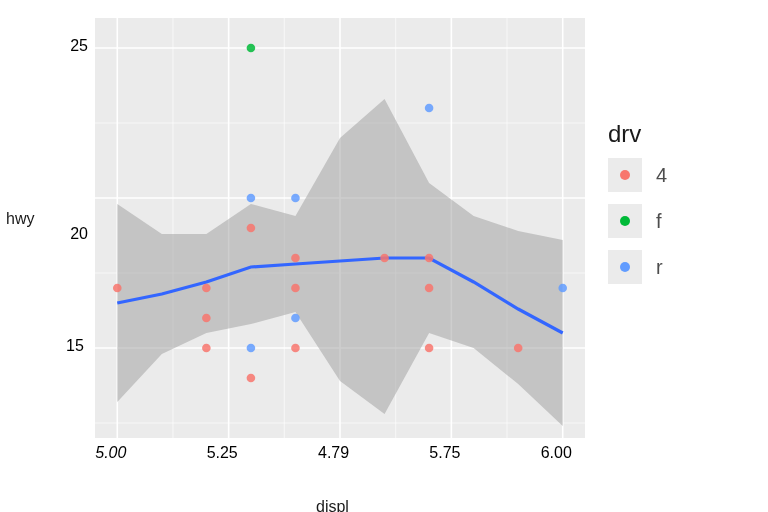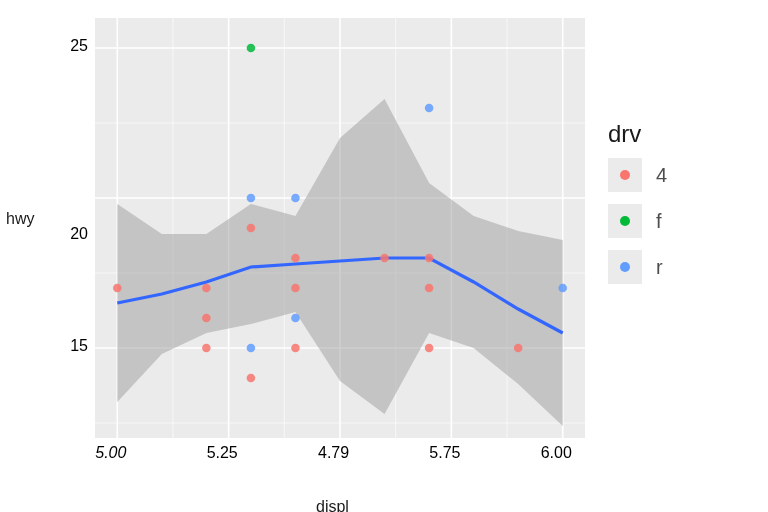--- a/index.html
+++ b/index.html
@@ -115,21 +115,21 @@
           <circle cx="200.4545454545456" cy="180" r="4.3" class="pt-r"></circle>
           <circle cx="200.4545454545456" cy="300" r="4.3" class="pt-r"></circle>
           <circle cx="334.0909090909092" cy="90" r="4.3" class="pt-r"></circle>
           <circle cx="467.7272727272728" cy="270" r="4.3" class="pt-r"></circle>
         </g>
     </svg>
   </div>
 
   <div class="axis-text" style="left: 62px; top: 37px; text-align: right; width: 26px;">25</div>
   <div class="axis-text" style="left: 62px; top: 187px; text-align: right; width: 26px; margin-top: 38px;">20</div>
-  <div class="axis-text" style="left: 62px; top: 337px; text-align: right; width: 26px;">15</div>
+  <div class="axis-text" style="left: 62px; top: 337px; text-align: center; width: 26px;">15</div>
 
   <div class="axis-text" style="top: 444px; left: 95.2727px; font-style: italic;">5.00</div>
   <div class="axis-text" style="top: 444px; left: 206.636px;">5.25</div>
   <div class="axis-text" style="top: 444px; left: 318px;">4.79</div>
   <div class="axis-text" style="top: 444px; left: 429.364px;">5.75</div>
   <div class="axis-text" style="top: 444px; left: 540.727px;">6.00</div>
 
   <div class="axis-title" style="left:316px; top:470px;margin-top:28px;">displ</div>
   <div class="axis-title" style="left:6px; top:210px;">hwy</div>
 

